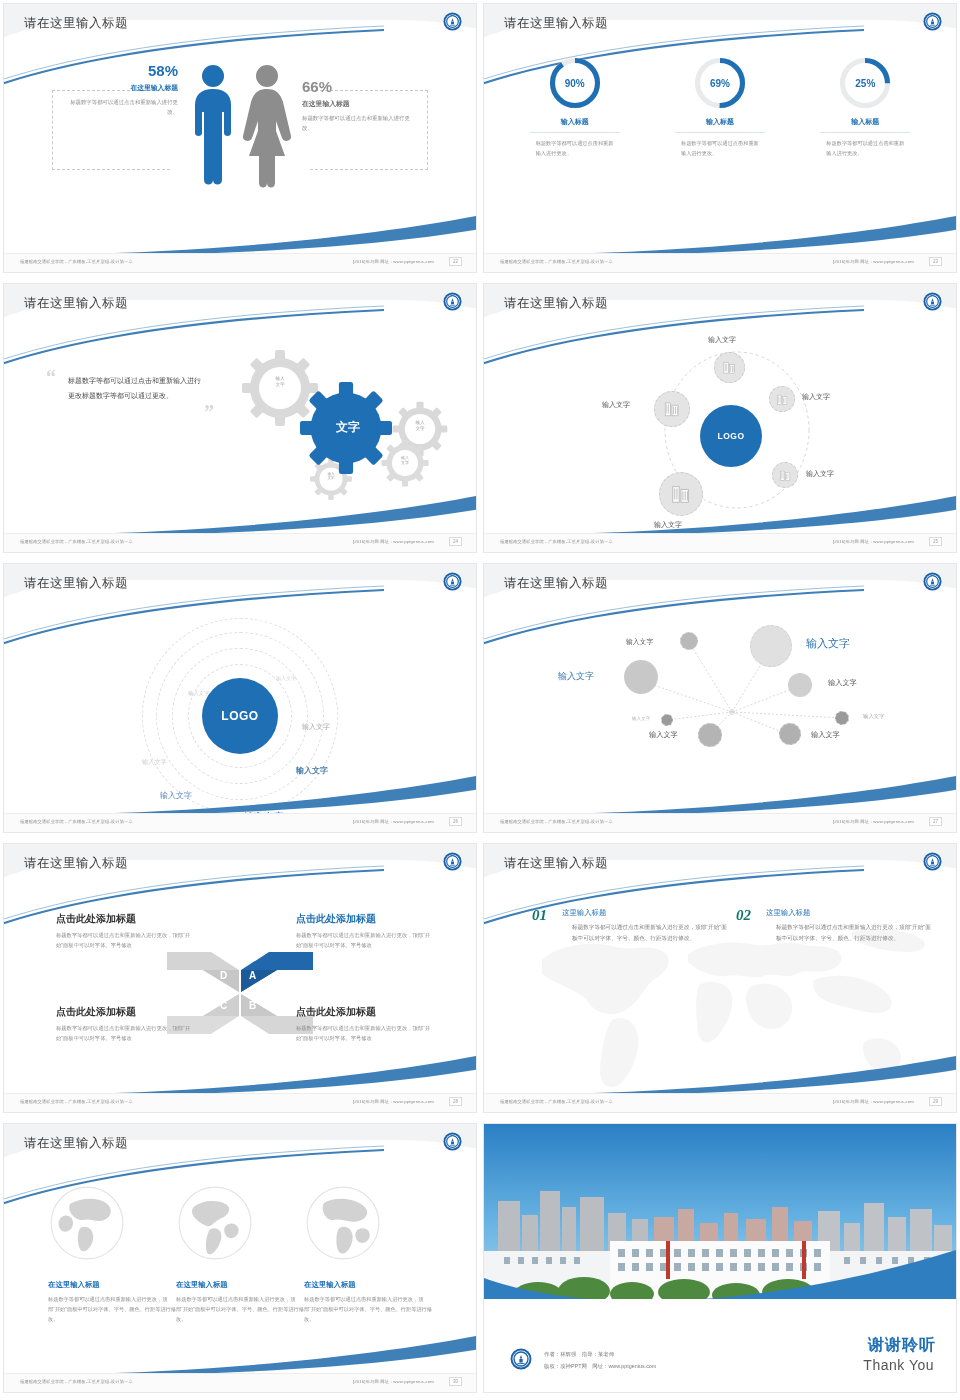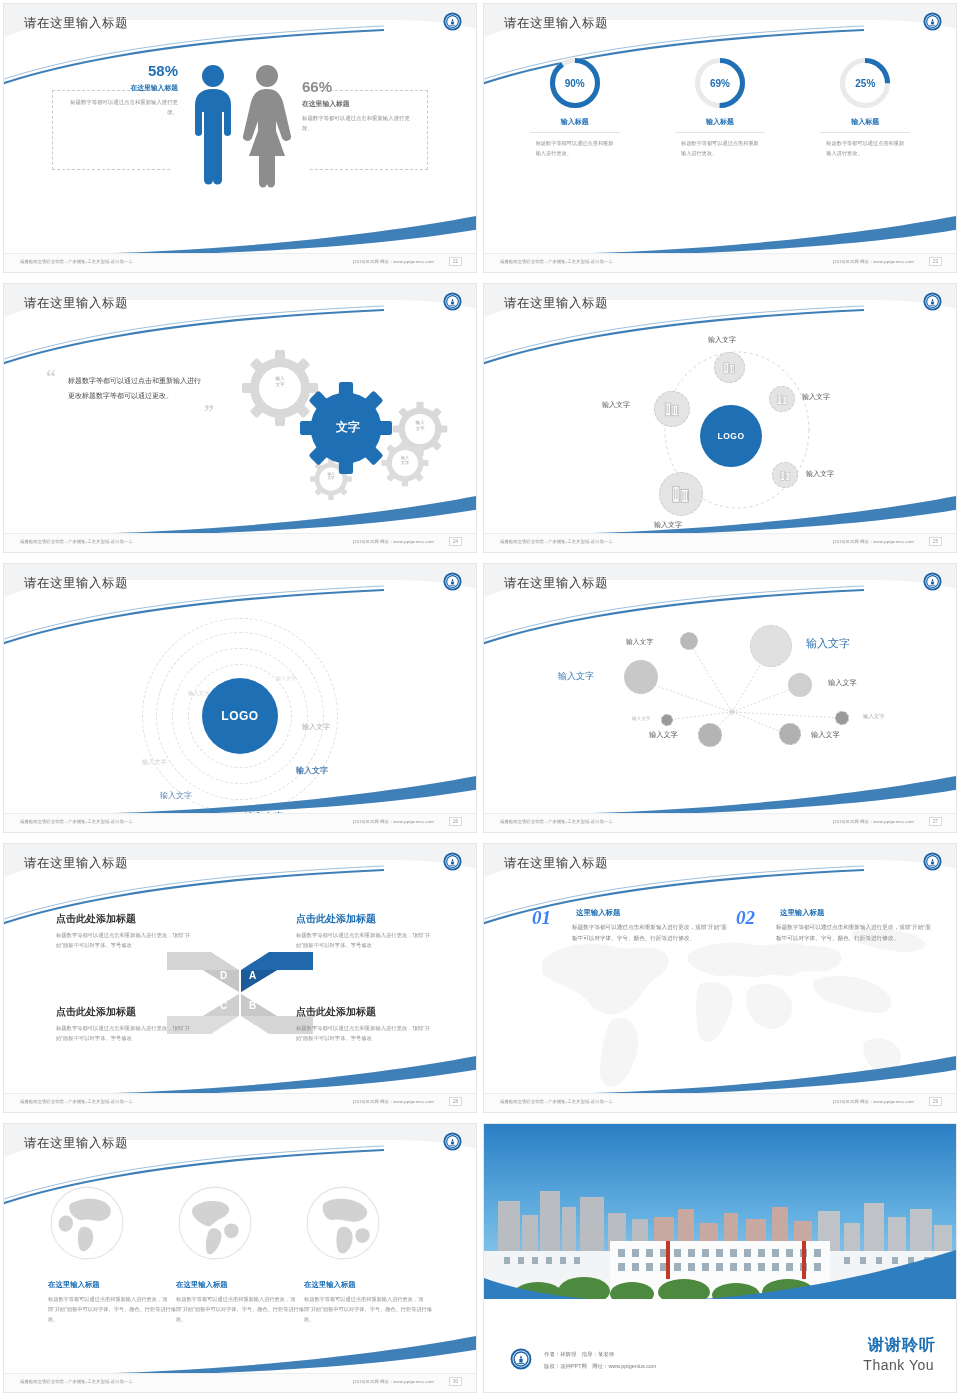--- a/index.html
+++ b/index.html
@@ -82,22 +82,22 @@
   
   .q-title { font-size: 10px; font-weight: bold; color: #333; }
   .q-title.blue { color: #1f6fb5; }
   .q-desc { font-size: 5.3px; color: #8e8e8e; line-height: 1.95; margin-top: 4px; }
   .quad { position: absolute; width: 136px; }
   .xshape { position: absolute; left: 50%; top: 44px; transform: translateX(-50%); width: 150px; height: 118px; }
 
   
   .worldmap { position: absolute; left: 0; top: 20px; width: 100%; height: 190px; opacity: .5; }
   .num-item { position: absolute; top: 18px; width: 195px; }
-  .bignum { font-size: 19px; font-weight: bold; color: #3b82f6; font-style: italic; font-family: "Liberation Serif", serif; float: left; line-height: 1; }
-  .num-h { font-size: 7.4px; font-weight: bold; color: #1f6fb5; margin-left: 44px; }
+  .bignum { font-size: 15px; font-weight: bold; color: #0f766e; font-style: italic; font-family: "Liberation Serif", serif; float: left; line-height: 1; }
+  .num-h { font-size: 7.4px; font-weight: normal; color: #1f6fb5; margin-left: 30px; }
   .num-d { font-size: 5.6px; color: #7d7d7d; line-height: 2.05; margin-left: 40px; margin-top: 4px; }
 
   
   .globe-col { position: absolute; top: 14px; width: 130px; }
   .globe { width: 78px; height: 78px; margin: 0 auto; }
   .g-title { font-size: 7.4px; font-weight: bold; color: #1f6fb5; margin-top: 14px; }
   .g-desc { font-size: 5.2px; color: #8e8e8e; line-height: 1.95; margin-top: 4px; }
 
   
   .photo { position: absolute; left: 0; top: 0; width: 100%; height: 175px; overflow: hidden; }

